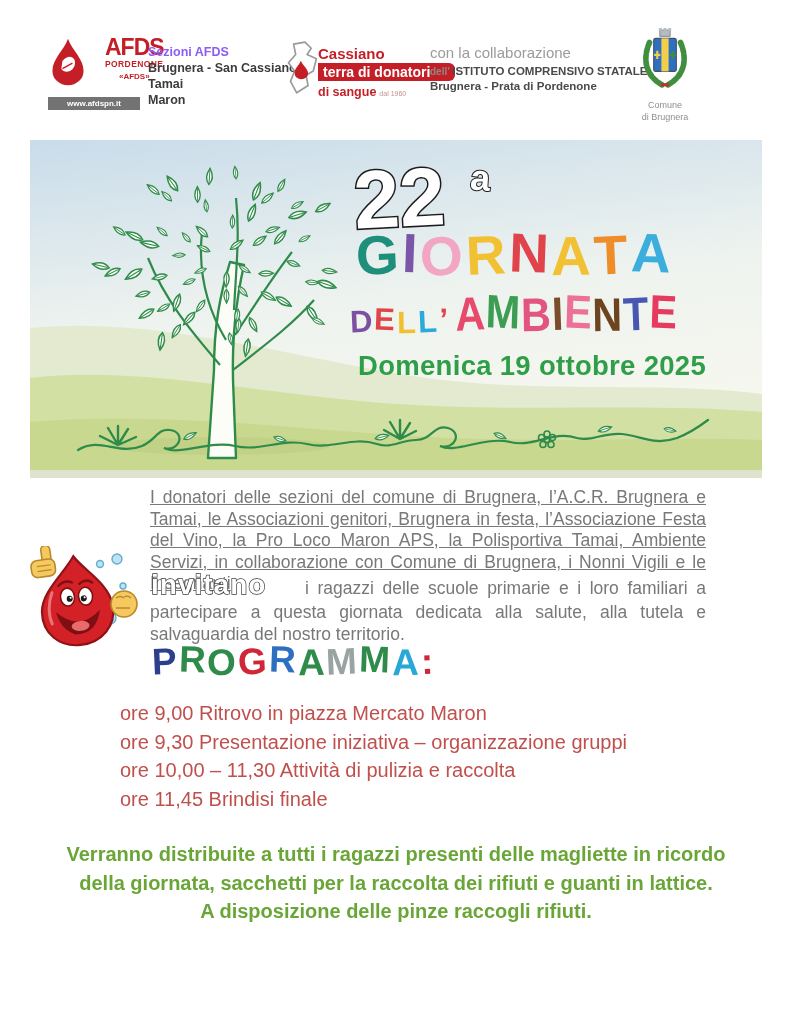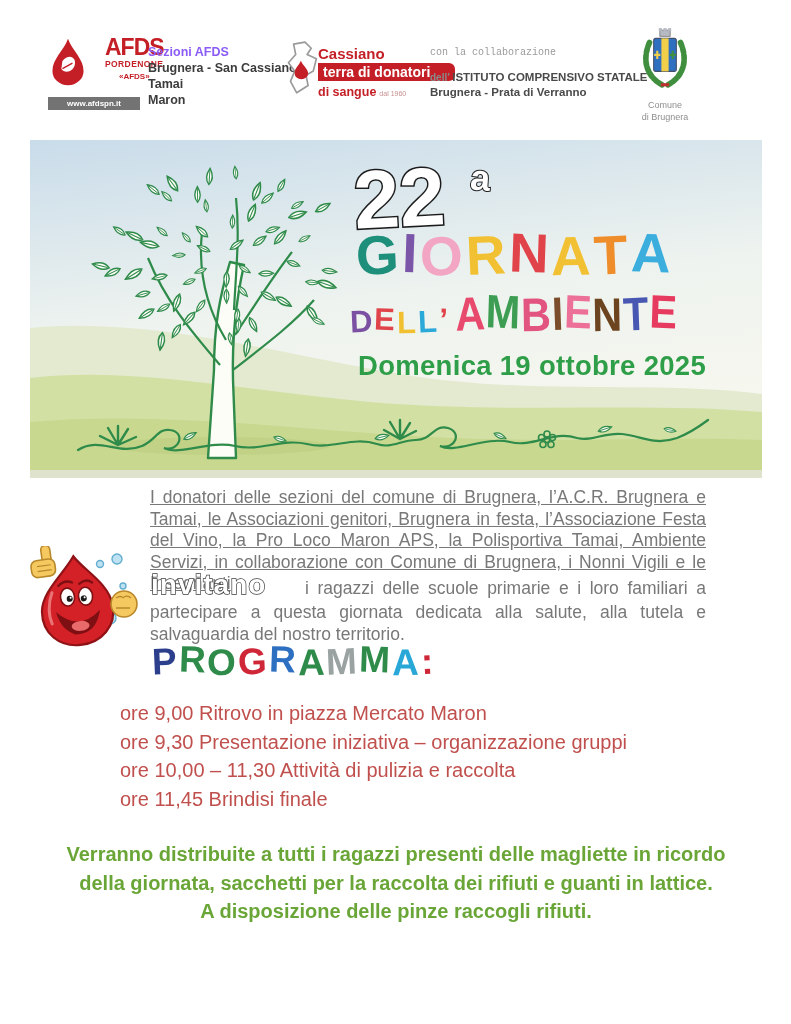--- a/index.html
+++ b/index.html
@@ -22,21 +22,21 @@
   .bru-logo{position:absolute;left:284px;top:40px;display:flex;}
   .bru-texts{margin-left:-8px;margin-top:6px;line-height:1;}
   .bru-title{color:#c41f26;font-weight:bold;font-size:15px;}
   .bru-band{display:inline-block;background:#c41f26;color:#fff;font-weight:bold;font-size:14px;
             padding:2px 25px 2px 5px;border-radius:0 6px 6px 0;margin-top:2px;}
   .bru-line2{margin-top:2px;}
   .bru-sangue{color:#c41f26;font-weight:bold;font-size:12.5px;margin-top:29px;}
   .bru-since{color:#c98f8f;font-size:7px;margin-left:3px;}
 
   .collab{position:absolute;left:430px;top:46px;line-height:14px;}
-  .collab .c1{color:#9b9b9b;font-size:10px;margin-bottom:10px;font-family:Liberation Mono, monospace;}
+  .collab .c1{color:#9b9b9b;font-size:15px;margin-bottom:4px;}
   .collab .pre{color:#8a8a8a;font-size:10px;}
   .collab .c2{color:#4a4a4a;font-weight:bold;font-size:11.5px;}
   .collab .c3{color:#4a4a4a;font-weight:bold;font-size:11.5px;}
 
   .crest{position:absolute;left:634px;top:26px;width:62px;text-align:center;}
   .crest-cap{color:#8f8f8f;font-size:9px;line-height:12px;margin-top:3px;}
 
   
   .hero{position:absolute;left:30px;top:140px;width:732px;height:338px;}
   .hero-bg{position:absolute;left:0;top:0;width:100%;height:100%;}
@@ -112,21 +112,21 @@
       <div class="bru-band">terra di donatori</div>
       <div class="bru-line2">
         <span class="bru-sangue">di sangue</span><span class="bru-since">dal 1960</span>
       </div>
     </div>
   </div>
 
   <div class="collab">
     <div class="c1">con la collaborazione</div>
     <div class="c2"><span class="pre">dell’ </span><span>ISTITUTO COMPRENSIVO STATALE</span></div>
-    <div class="c3">Brugnera - Prata di Verranno</div>
+    <div class="c3">Brugnera - Prata di Pordenone</div>
   </div>
 
   <div class="crest">
     <span>
       <svg width="58" height="66" viewBox="0 0 56 64">
         <rect x="23" y="4" width="10" height="6" fill="#b6bac2" stroke="#777" stroke-width=".8"></rect>
         <rect x="22" y="2" width="3" height="3" fill="#b6bac2"></rect>
           <rect x="26.5" y="2" width="3" height="3" fill="#b6bac2"></rect>
           <rect x="31" y="2" width="3" height="3" fill="#b6bac2"></rect>
         <path d="M13,16 C6,32 9,48 25,57" fill="none" stroke="#3f8f3f" stroke-width="5.5" stroke-dasharray="4 2.2" stroke-linecap="round"></path>

